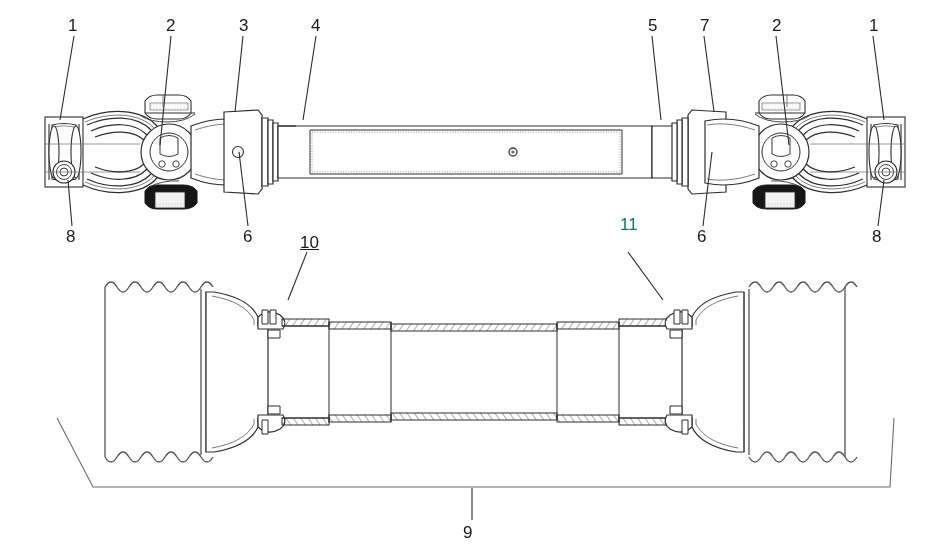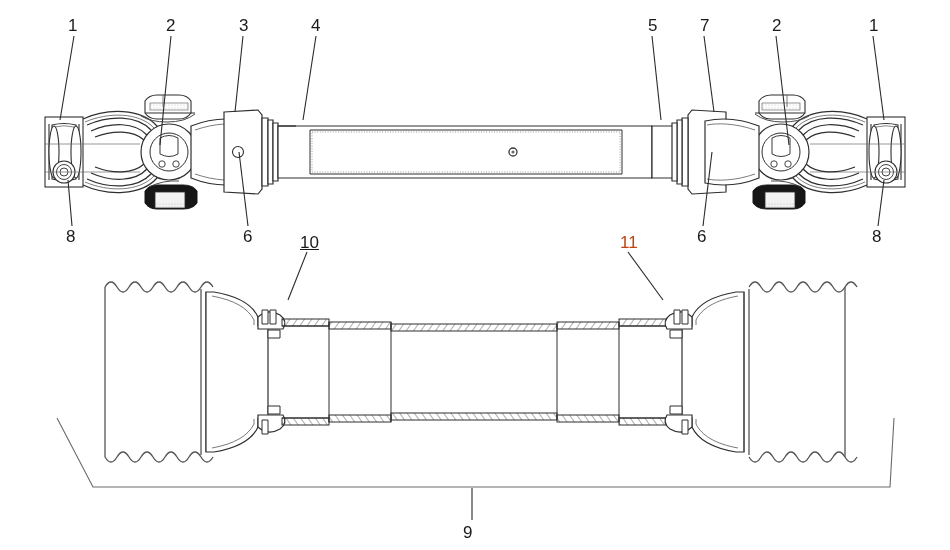--- a/index.html
+++ b/index.html
@@ -260,17 +260,17 @@
       <div class="callout" style="left: 311px; top: 17px; color: rgb(26, 26, 26);">4</div>
       <div class="callout" style="left: 648px; top: 17px; color: rgb(26, 26, 26);">5</div>
       <div class="callout" style="left: 700px; top: 17px; color: rgb(26, 26, 26);">7</div>
       <div class="callout" style="left: 772px; top: 17px; color: rgb(26, 26, 26);">2</div>
       <div class="callout" style="left: 869px; top: 17px; color: rgb(26, 26, 26);">1</div>
       <div class="callout" style="left: 66px; top: 228px; color: rgb(26, 26, 26);">8</div>
       <div class="callout" style="left: 243px; top: 228px; color: rgb(26, 26, 26);">6</div>
       <div class="callout" style="left: 300px; top: 234px; color: rgb(26, 26, 26); text-decoration: underline;">10</div>
       <div class="callout" style="left: 697px; top: 228px; color: rgb(26, 26, 26);">6</div>
       <div class="callout" style="left: 872px; top: 228px; color: rgb(26, 26, 26);">8</div>
-      <div class="callout" style="left: 620px; top: 234px; color: #c2410c; text-align: right;">11</div>
+      <div class="callout" style="left: 620px; top: 216px; color: #0f766e; text-align: right;">11</div>
       <div class="callout" style="left: 463px; top: 524px; color: rgb(26, 26, 26);">9</div>
     </div>
 
 </div>
 
 </body></html>

